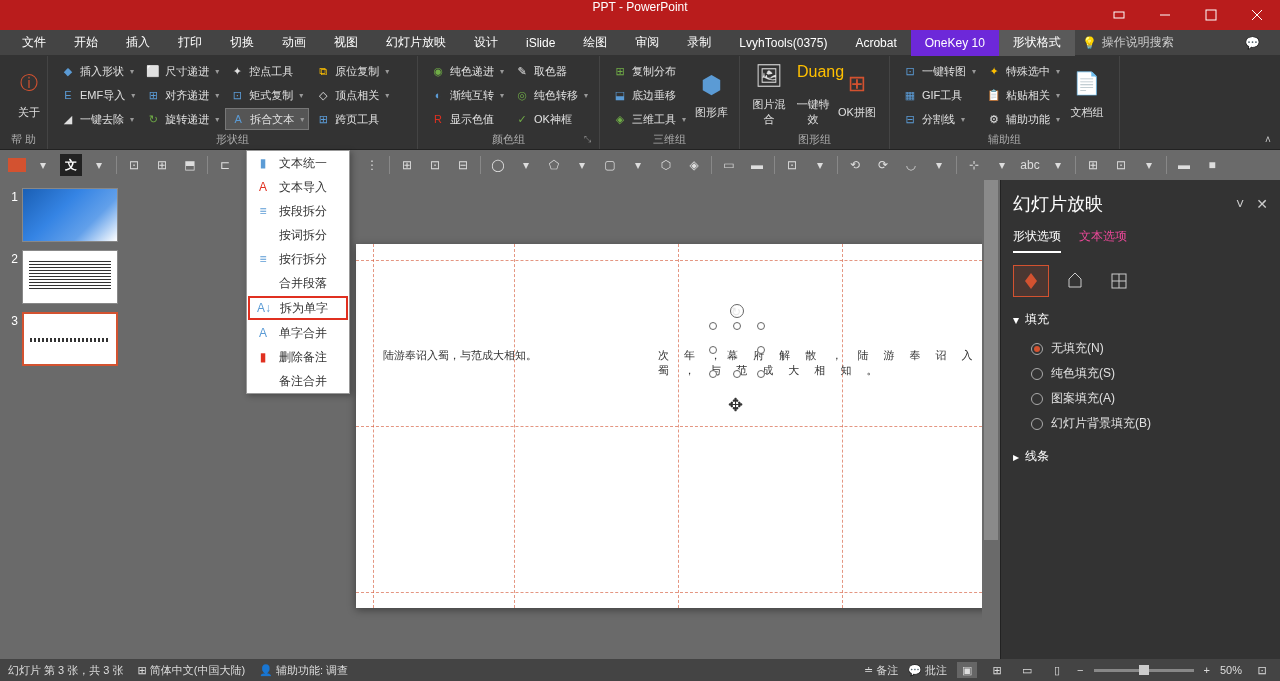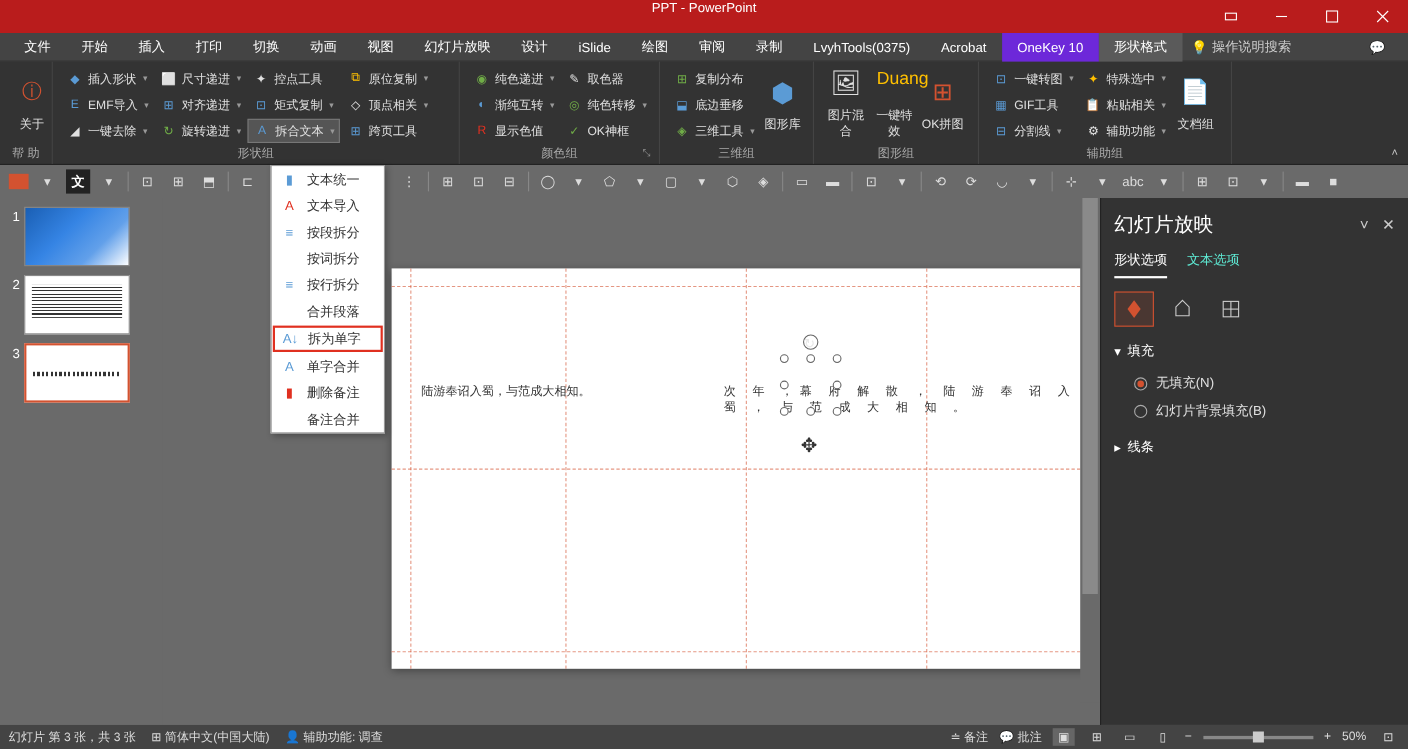--- a/index.html
+++ b/index.html
@@ -50,21 +50,21 @@
 .sel-handles{position:absolute;left:565px;top:146px;width:48px;height:48px}
 .hnd{position:absolute;width:8px;height:8px;border:1px solid #666;border-radius:50%;background:#fff}
 .rot{position:absolute;left:50%;top:-22px;transform:translateX(-50%);width:14px;height:14px;border:1px solid #666;border-radius:50%;background:#fff}
 .move-cur{position:absolute;top:214px;left:580px;font-size:18px;color:#333}
 .scroll-v{position:absolute;right:0;top:0;bottom:20px;width:18px;background:#6a6a6a}
 .scroll-v-thumb{position:absolute;top:0;left:2px;right:2px;height:360px;background:#8a8a8a}
 .side-panel{width:280px;background:#333;border-left:1px solid #222;padding:12px;display:flex;flex-direction:column}
 .panel-title{font-size:18px;color:#fff;margin-bottom:12px;display:flex;align-items:center}
 .panel-ctrls{margin-left:auto;display:flex;gap:12px;color:#ccc;font-size:14px}
 .panel-tabs{display:flex;gap:18px;margin-bottom:12px;font-size:12px}
-.ptab{color:#5eead4;padding-bottom:6px}
+.ptab{color:#ec4899;padding-bottom:6px}
 .ptab.active{color:#fff;border-bottom:2px solid #fff}
 .panel-icons{display:flex;gap:8px;margin-bottom:14px}
 .picon{width:36px;height:32px;display:flex;align-items:center;justify-content:center;border:1px solid transparent}
 .picon.active{border:1px solid #d35230;background:rgba(211,82,48,.15)}
 .section-head{display:flex;align-items:center;gap:6px;color:#fff;font-size:12px;margin-bottom:8px;cursor:pointer}
 .radio-row{display:flex;align-items:center;gap:8px;padding:4px 0 4px 18px;color:#e0e0e0;font-size:12px}
 .radio{width:12px;height:12px;border:1px solid #aaa;border-radius:50%;display:flex;align-items:center;justify-content:center}
 .radio.sel::after{content:"";width:6px;height:6px;background:#d35230;border-radius:50%}
 .dropdown-menu{position:absolute;left:246px;top:150px;width:104px;background:#fff;border:1px solid #999;box-shadow:2px 2px 6px rgba(0,0,0,.3);z-index:100}
 .menu-item{height:24px;display:flex;align-items:center;gap:8px;padding:0 8px;color:#333;font-size:12px}
@@ -469,20 +469,28 @@
     <div class="section-head">
         <span>▾</span>
         <span>填充</span>
       </div>
     <div class="radio-row">
         <span class="radio sel"></span>
         <span>无填充(N)</span>
       </div>
     <div class="radio-row">
         <span class="radio"></span>
+        <span>纯色填充(S)</span>
+      </div>
+    <div class="radio-row">
+        <span class="radio"></span>
+        <span>图案填充(A)</span>
+      </div>
+    <div class="radio-row">
+        <span class="radio"></span>
         <span>幻灯片背景填充(B)</span>
       </div>
     <div class="section-head" style="margin-top:12px">
         <span>▸</span>
         <span>线条</span>
       </div>
   </div>
 </div>
 
 <div class="dropdown-menu">

